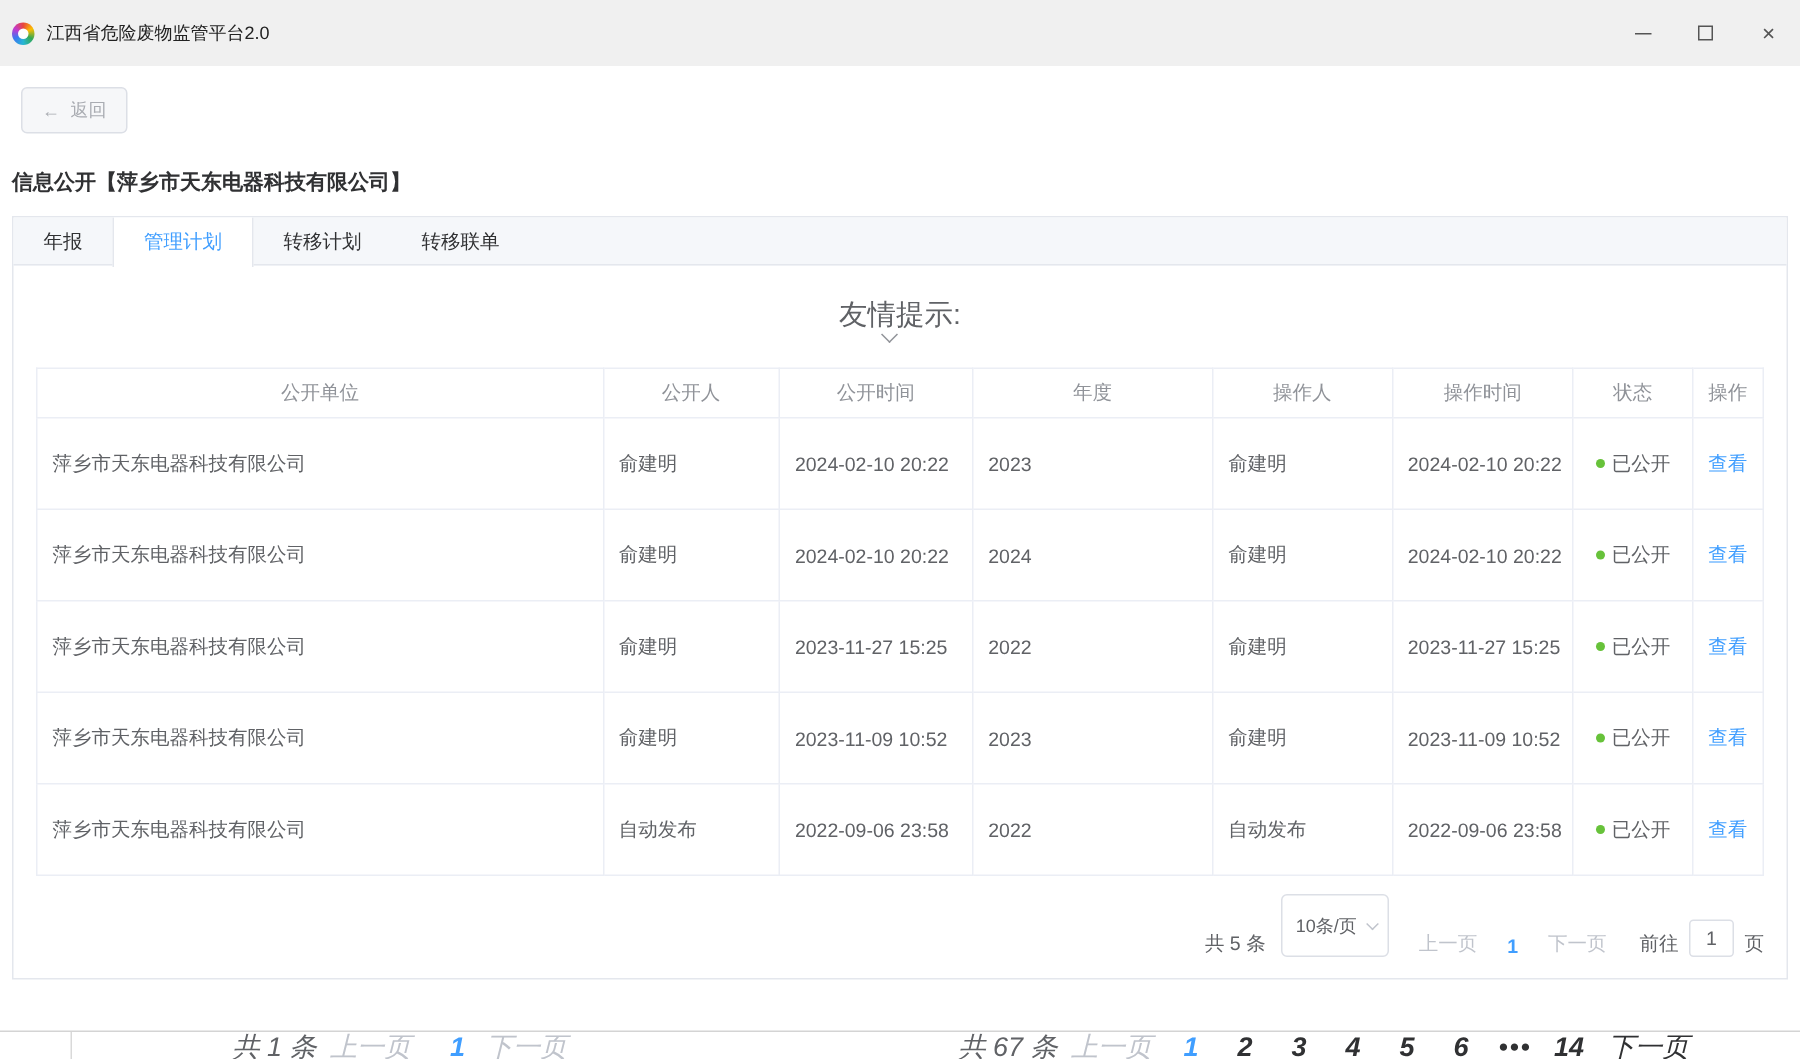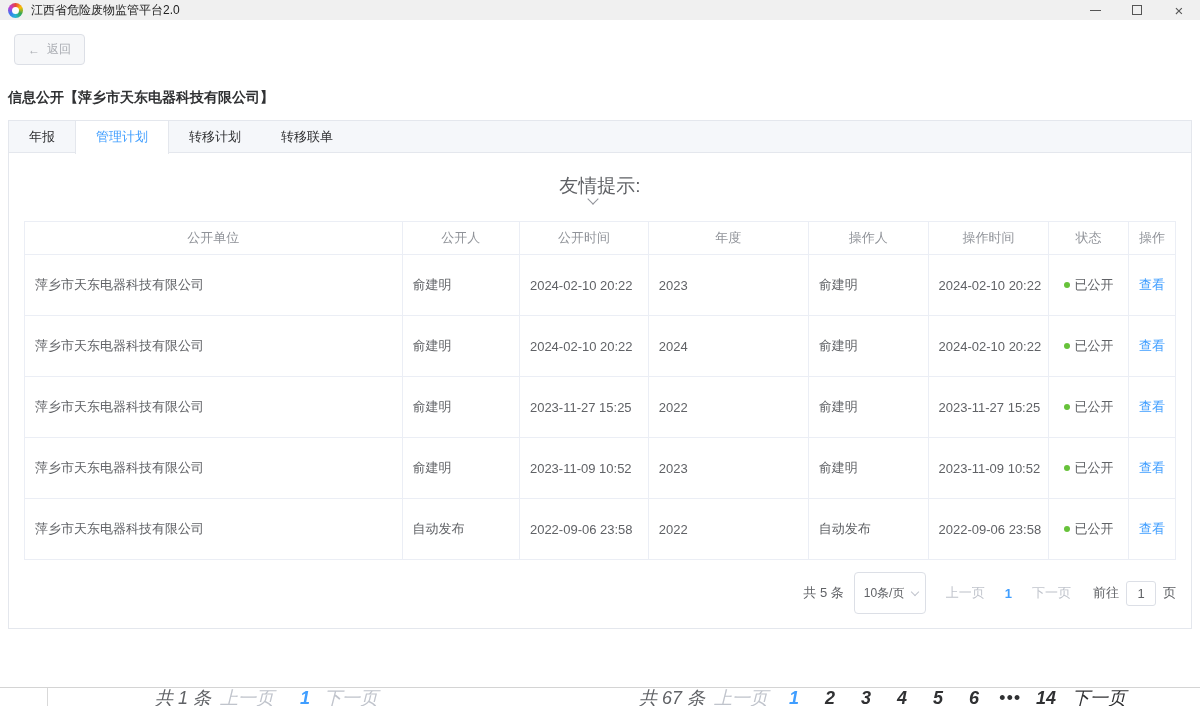--- a/index.html
+++ b/index.html
@@ -3,21 +3,21 @@
 <meta charset="utf-8">
 <style>
   * { margin:0; padding:0; box-sizing:border-box; }
   html,body { width:1200px; height:706px; }
   body {
     position:relative; overflow:hidden; background:#fff;
     font-family:"Liberation Sans","DejaVu Sans",sans-serif;
     color:#303133;
   }
   
-  .titlebar { height:20px; background:#f0f0f0; display:flex; align-items:center; padding-left:8px; }
+  .titlebar { height:44px; background:#f0f0f0; display:flex; align-items:center; padding-left:8px; }
   .app-icon { width:15px; height:15px; border-radius:50%; position:relative; flex:0 0 auto;
     background:conic-gradient(#e8453c,#fcbd01,#34a853,#26b6d4,#3a79f1,#c13ad1,#e8453c); }
   .app-icon::after { content:""; position:absolute; left:4px; top:4px; width:7px; height:7px;
     border-radius:50%; background:#fdfdfd; }
   .win-title { font-size:12px; color:#222; margin-left:8px; flex:1 1 auto; }
   .win-btns { display:flex; height:100%; }
   .win-btn { width:42px; height:100%; display:flex; align-items:center; justify-content:center; color:#555; cursor:pointer; }
   .glyph-min { width:11px; height:1px; background:#555; }
   .glyph-max { width:10px; height:10px; border:1px solid #555; }
   .glyph-close { font-size:15px; line-height:1; color:#555; }
@@ -43,21 +43,21 @@
   
   table { width:100%; border-collapse:collapse; margin-top:6px; font-size:13px; table-layout:fixed; }
   th, td { border:1px solid #ebeef5; }
   th { color:#909399; font-weight:400; padding:7px 10px; text-align:center; background:#fff; }
   td { color:#606266; padding:21px 10px; text-align:left; overflow:hidden; white-space:nowrap; }
   td.c-center { text-align:center; }
   .dot { display:inline-block; width:6px; height:6px; border-radius:50%; background:#67c23a;
     margin-right:5px; vertical-align:1px; }
   .view-link { color:#409eff; cursor:pointer; text-decoration:none; }
   
-  .pagination { display:flex; justify-content:flex-end; align-items:center; margin-top:12px;
+  .pagination { display:flex; justify-content:flex-end; align-items:flex-end; margin-top:12px;
     font-size:13px; color:#606266; }
   .pg-total { margin-right:10px; }
   .size-select { display:flex; align-items:center; justify-content:space-between; width:72px; height:42px;
     border:1px solid #dcdfe6; border-radius:4px; padding:0 7px 0 9px; font-size:12px; color:#606266;
     margin-right:14px; cursor:pointer; background:#fff; }
   .chev-sm { width:6px; height:6px; border-right:1px solid #c0c4cc; border-bottom:1px solid #c0c4cc;
     transform:rotate(45deg); margin-top:-3px; }
   .pg-btn { color:#c0c4cc; margin:0 6px; cursor:default; }
   .pg-current { color:#409eff; font-weight:600; margin:0 14px; }
   .pg-goto { margin-left:16px; }

